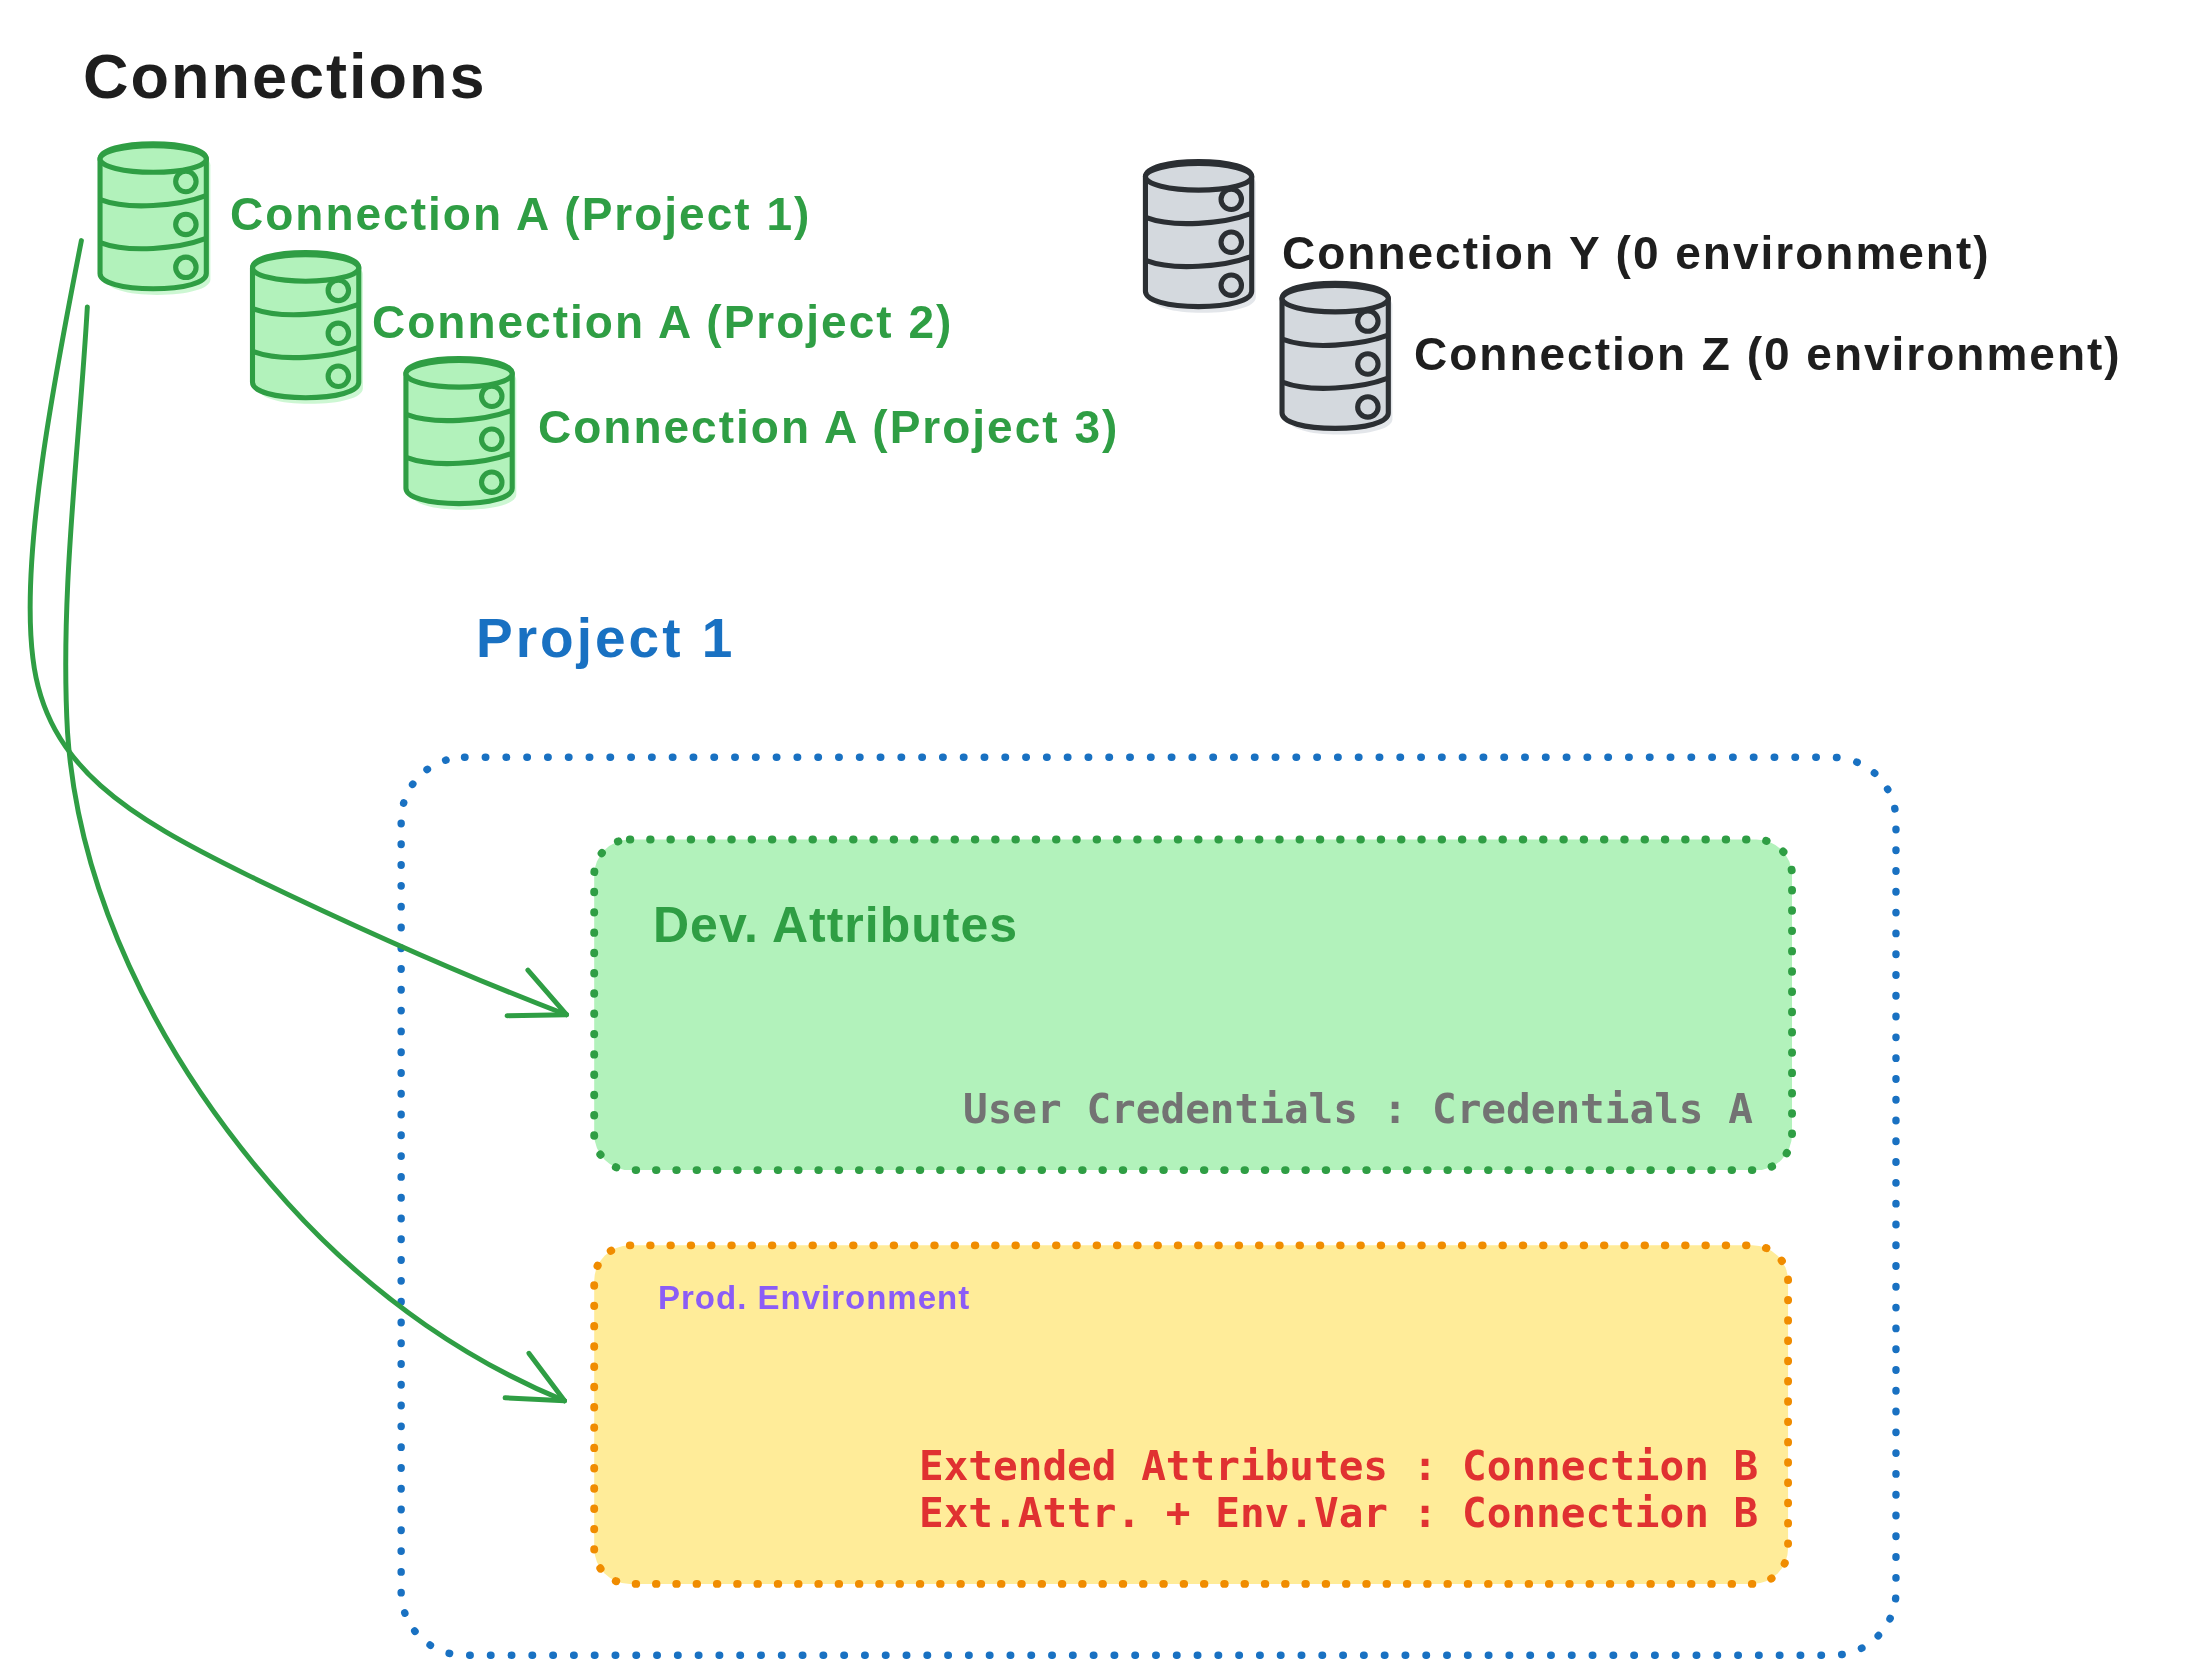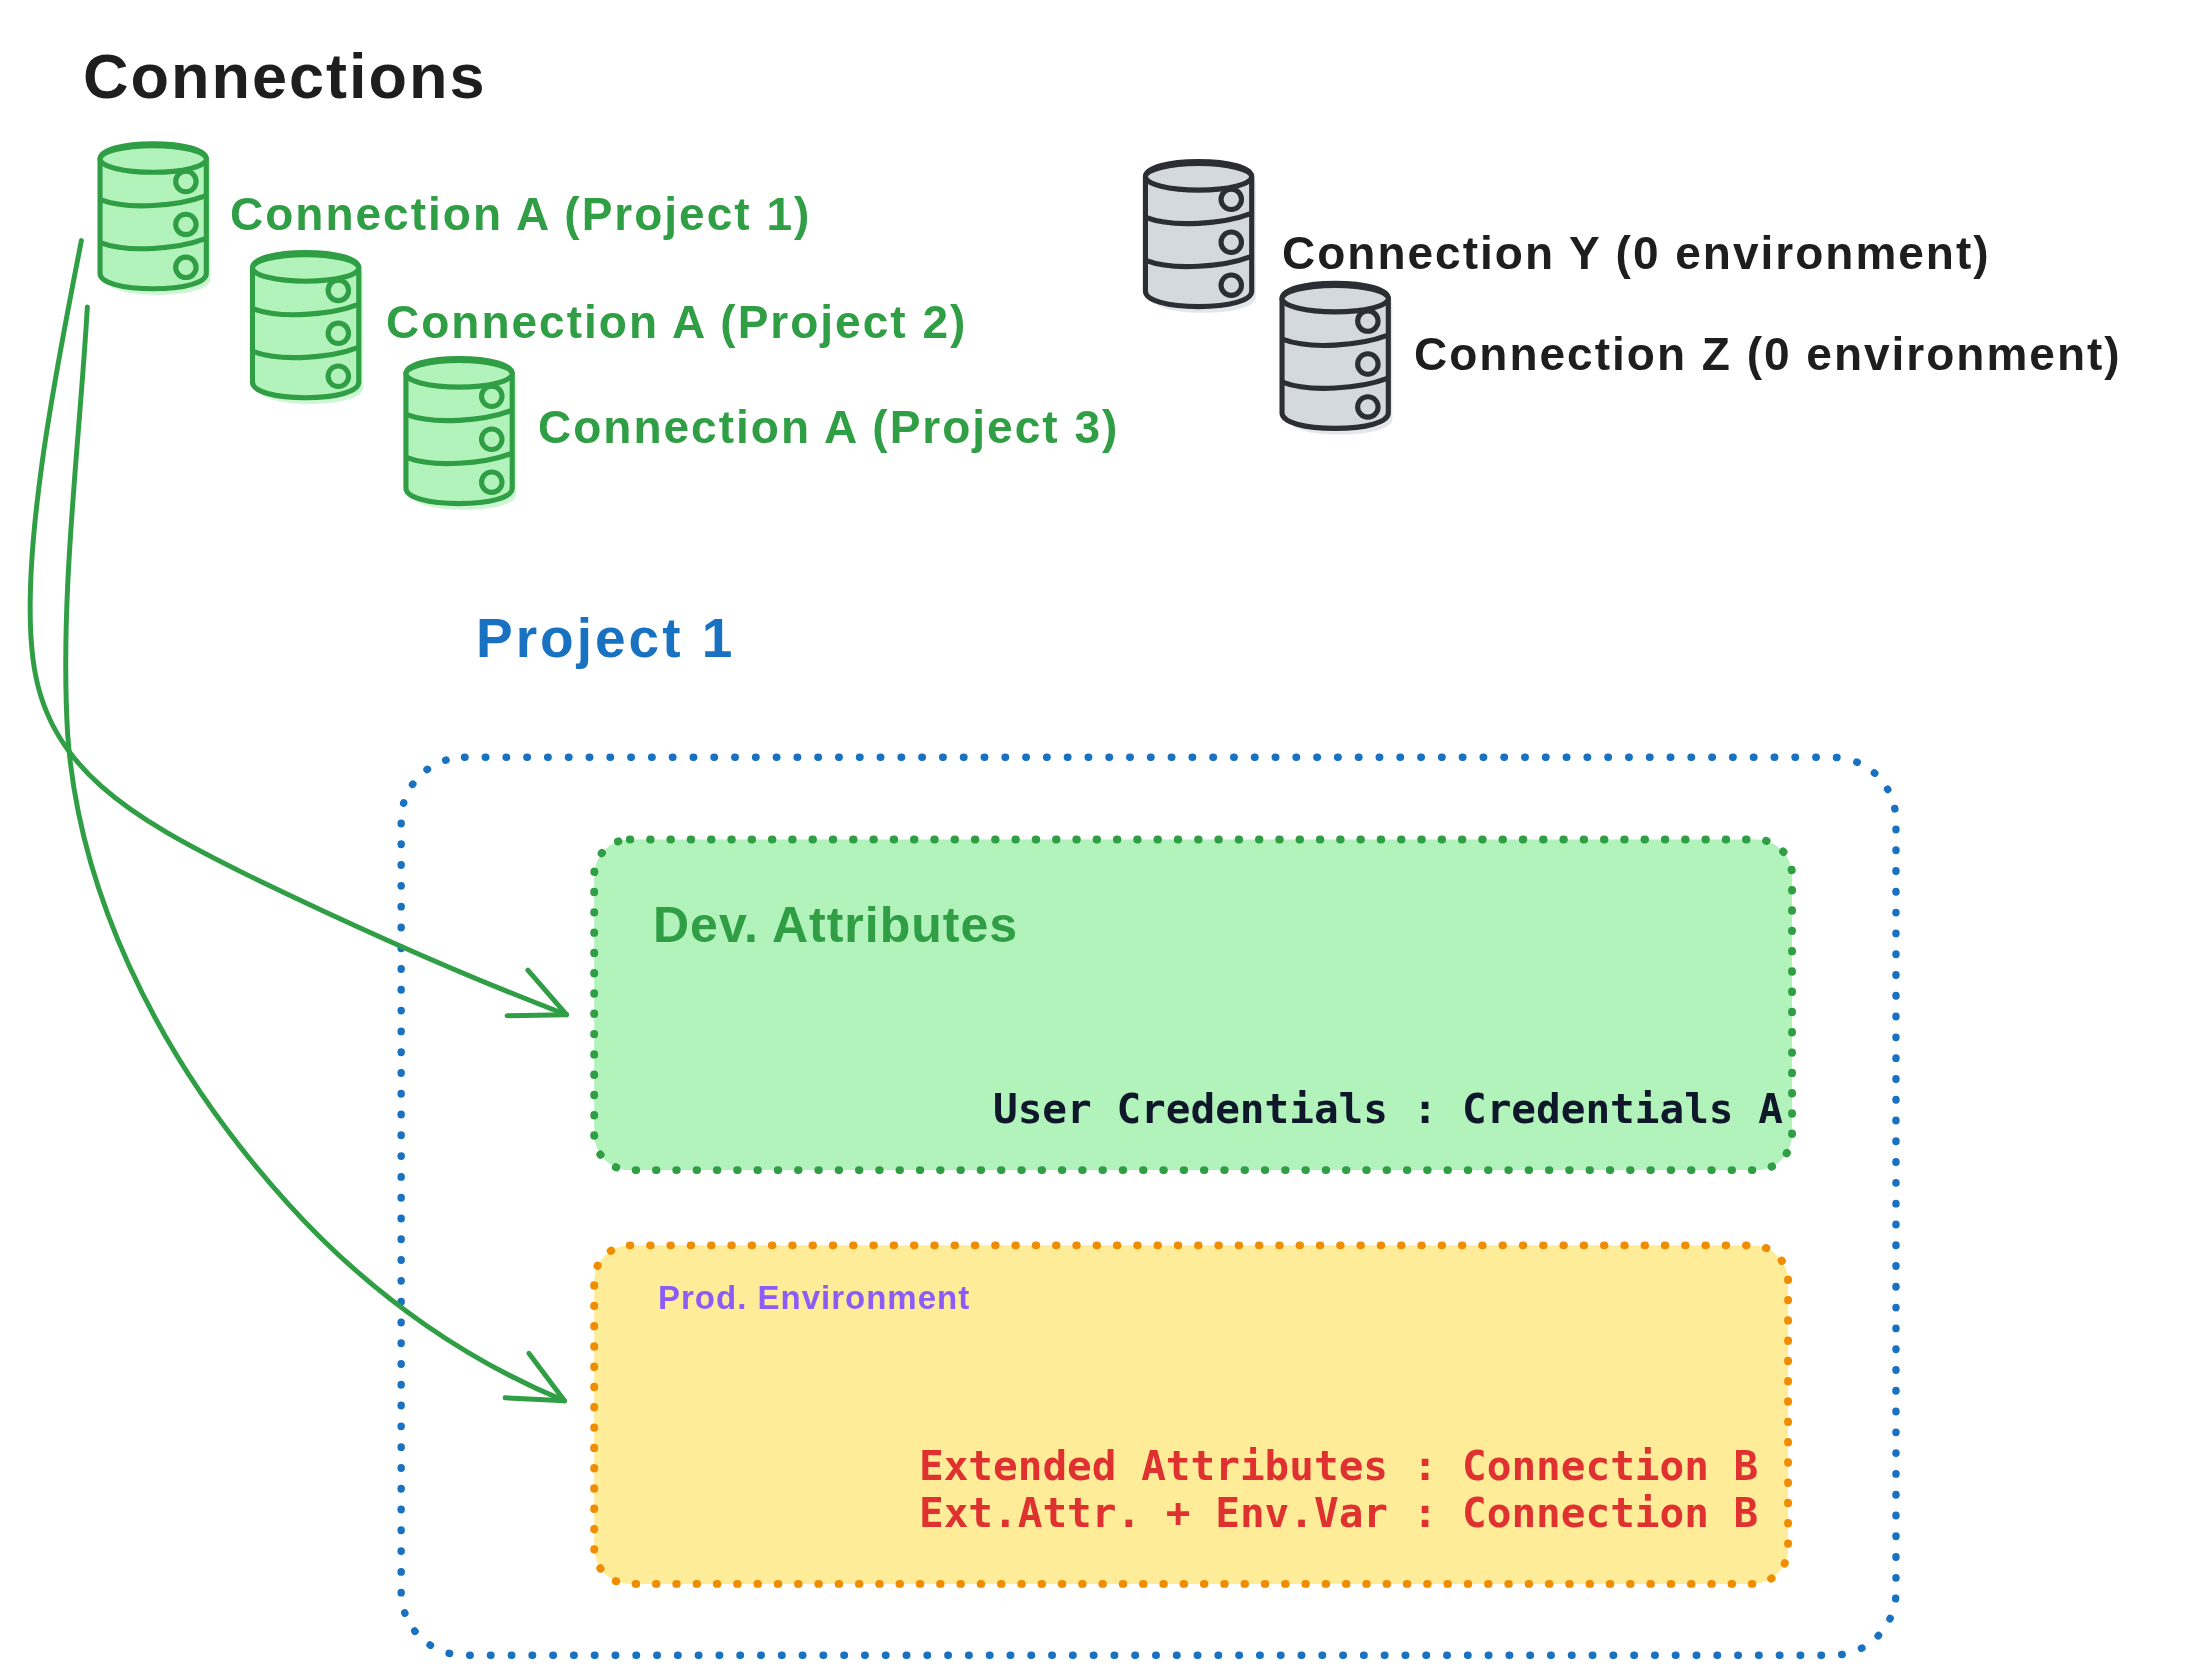--- a/index.html
+++ b/index.html
@@ -9,28 +9,28 @@
   }
   .canvas{position:absolute;inset:0;}
   .layer{position:absolute;left:0;top:0;}
   .txt{position:absolute;white-space:nowrap;}
   .hand{font-family:Liberation Sans, sans-serif;font-weight:600;}
   .mono{font-family:"DejaVu Sans Mono", monospace;font-weight:700;}
   .t-title{left:83px;top:40px;font-size:63px;letter-spacing:2px;color:#1e1e1e;}
   .t-green{color:#2f9e44;font-size:46px;letter-spacing:2px;}
   .t-black{color:#1e1e1e;font-size:46px;letter-spacing:2px;}
   .t-l1{left:230px;top:187px;}
-  .t-l2{left:386px;top:295px;}
+  .t-l2{left:372px;top:295px;}
   .t-l3{left:538px;top:400px;}
   .t-ly{left:1282px;top:202px;margin-top:24px;}
   .t-lz{left:1414px;top:327px;}
   .t-project{left:476px;top:606px;font-size:55px;letter-spacing:3px;color:#1971c2;}
   .t-dev{left:653px;top:896px;font-size:50px;letter-spacing:1px;color:#2f9e44;}
   .t-prod{left:658px;top:1279px;font-size:33px;letter-spacing:1px;color:#8b5cf6;}
-  .t-devcred{left:963px;top:1086px;font-size:41px;line-height:47px;color:#0f172a;margin-left:30px;}
+  .t-devcred{left:963px;top:1086px;font-size:41px;line-height:47px;color:#737373;}
   .t-prodcred{left:919px;top:1443px;font-size:41px;line-height:47px;color:#e03131;}
 </style>
 </head>
 <body>
 
 <div class="canvas">
 
   <svg class="layer" width="2212" height="1674" viewBox="0 0 2234 1691">
     <defs>
       <symbol id="db-cyl" viewBox="0 0 120 155">

